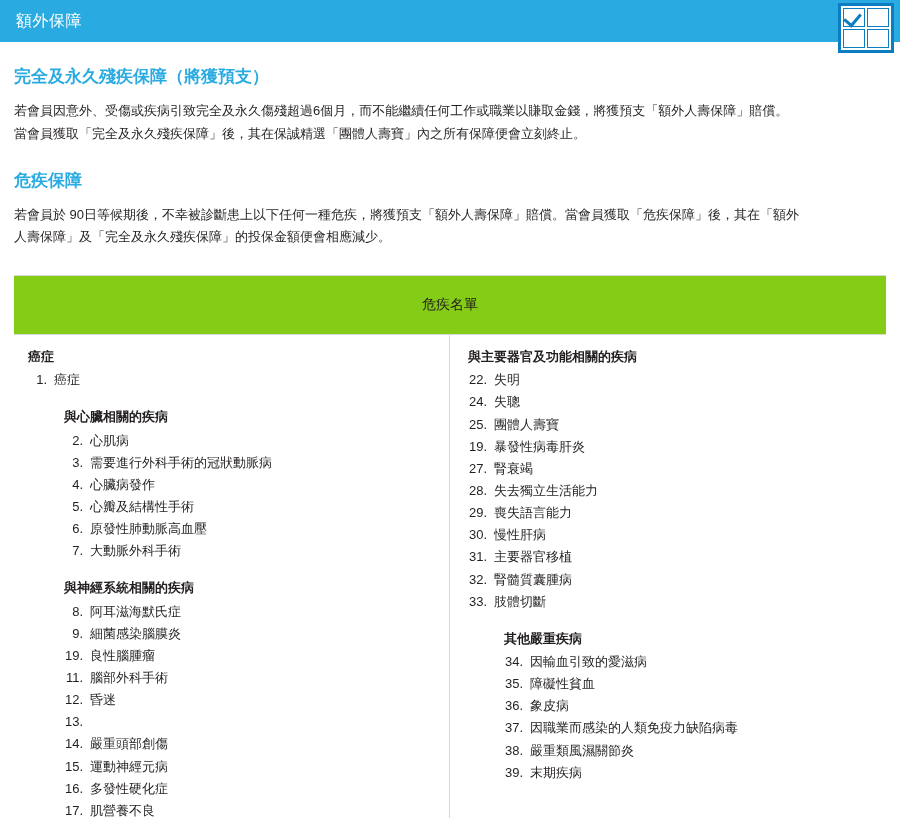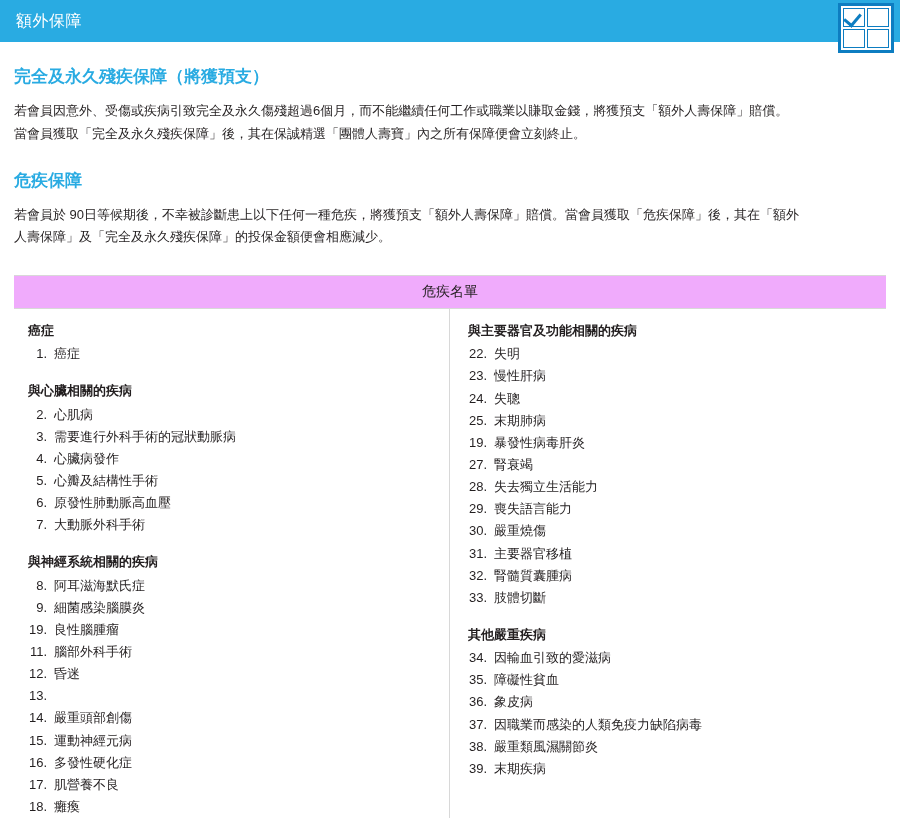--- a/index.html
+++ b/index.html
@@ -96,24 +96,24 @@
   }
 
   
   .table {
     margin: 26px 0 0 0;
     border: 1px solid #d8d8d8;
     border-left: none;
     border-right: none;
   }
   .table-caption {
-    background: #f0abfc;
+    background: #84cc16;
     text-align: center;
     font-size: 14px;
-    padding: 7px 0;
+    padding: 20px 0;
     color: #231f20;
     border-bottom: 1px solid #d8d8d8;
   }
   .table-body {
     display: flex;
     min-height: 505px;
   }
   .col {
     box-sizing: border-box;
     padding: 12px 10px 12px 14px;
@@ -128,20 +128,21 @@
     width: 50%;
     padding-left: 18px;
   }
   .group-title {
     font-weight: bold;
     margin: 0 0 2px 0;
     color: #231f20;
   }
   .group + .group {
     margin-top: 16px;
+    margin-left: 36px;
   }
   ol.items {
     list-style: none;
     margin: 0;
     padding: 0;
   }
   ol.items li {
     display: flex;
     align-items: baseline;
     padding: 1px 0;
@@ -287,50 +288,46 @@
         <div class="col col-right">
 
           <div class="group">
             <div class="group-title">與主要器官及功能相關的疾病</div>
             <ol class="items">
               <li>
                 <span class="num">22.</span>
                 <span class="item-text">失明</span>
               </li>
               <li>
-                <span class="num">23.</span>
-                <span class="item-text">慢性肝病</span>
-              </li>
-              <li>
                 <span class="num">24.</span>
                 <span class="item-text">失聰</span>
               </li>
               <li>
                 <span class="num">25.</span>
-                <span class="item-text">末期肺病</span>
+                <span class="item-text">團體人壽寶</span>
               </li>
               <li>
                 <span class="num">19.</span>
                 <span class="item-text">暴發性病毒肝炎</span>
               </li>
               <li>
                 <span class="num">27.</span>
                 <span class="item-text">腎衰竭</span>
               </li>
               <li>
                 <span class="num">28.</span>
                 <span class="item-text">失去獨立生活能力</span>
               </li>
               <li>
                 <span class="num">29.</span>
                 <span class="item-text">喪失語言能力</span>
               </li>
               <li>
                 <span class="num">30.</span>
-                <span class="item-text">嚴重燒傷</span>
+                <span class="item-text">慢性肝病</span>
               </li>
               <li>
                 <span class="num">31.</span>
                 <span class="item-text">主要器官移植</span>
               </li>
               <li>
                 <span class="num">32.</span>
                 <span class="item-text">腎髓質囊腫病</span>
               </li>
               <li>

